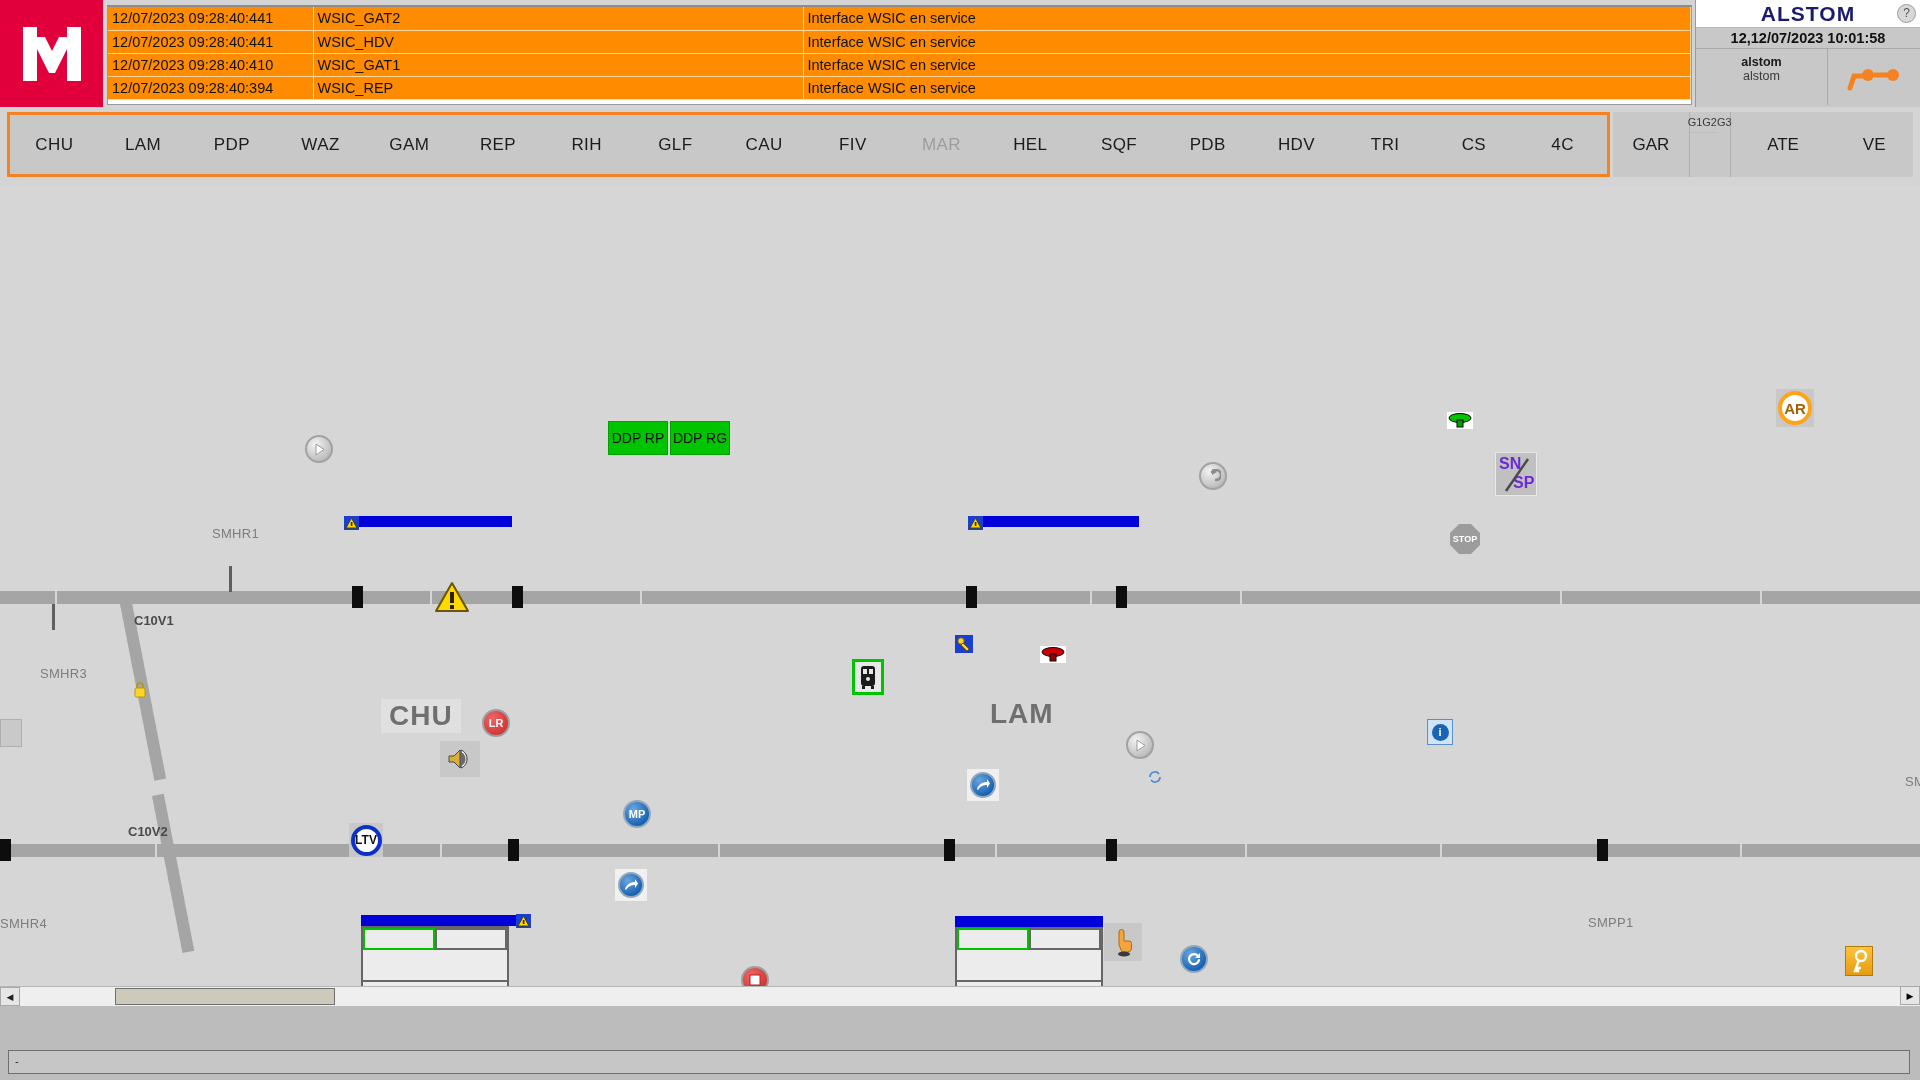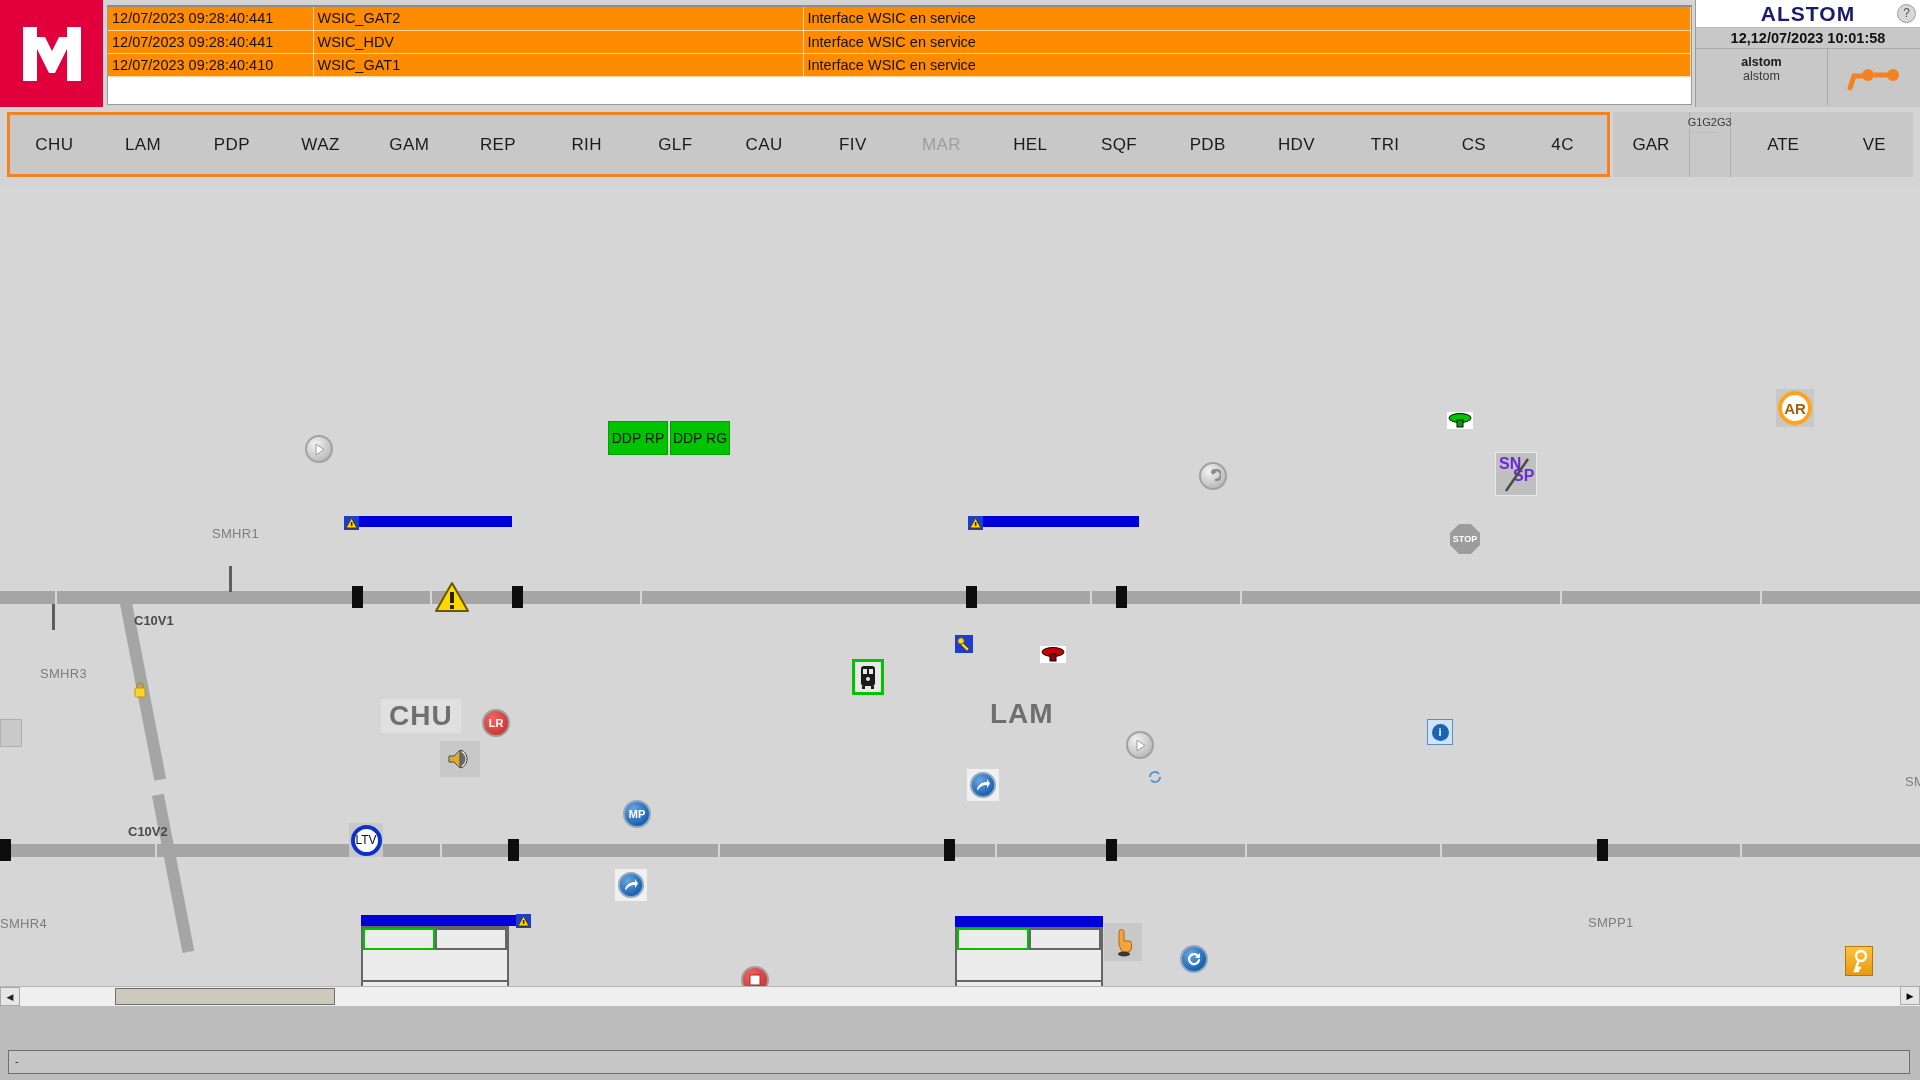--- a/index.html
+++ b/index.html
@@ -235,20 +235,25 @@
             <td class="c-msg">Interface WSIC en service</td>
           </tr>
           <tr>
             <td class="c-time">12/07/2023 09:28:40:441</td>
             <td class="c-src">WSIC_HDV</td>
             <td class="c-msg">Interface WSIC en service</td>
           </tr>
           <tr>
             <td class="c-time">12/07/2023 09:28:40:410</td>
             <td class="c-src">WSIC_GAT1</td>
+            <td class="c-msg">Interface WSIC en service</td>
+          </tr>
+          <tr>
+            <td class="c-time">12/07/2023 09:28:40:394</td>
+            <td class="c-src">WSIC_REP</td>
             <td class="c-msg">Interface WSIC en service</td>
           </tr>
         </tbody>
     </table>
   </div>
 
   <div id="alstom-panel">
     <div id="alstom-logo-row">
       <span id="alstom-word">
         <span>ALSTOM</span>
@@ -441,31 +446,31 @@
         <path d="M3 1 L11 6.5 L3 12 Z" fill="#fff" stroke="#9a9a9a"></path>
       </svg>
   </div>
 
   <div class="rbtn red" style="left:482px; top:523px; width:28px; height:28px;">LR</div>
 
   <div class="rbtn blue" style="left:623px; top:614px; width:28px; height:28px;">MP</div>
 
   <div class="iconbox" style="left:349px; top:637px; width:34px; height:34px;">
     <div style="width:31px;height:31px;border-radius:50%;border:4px solid #0b31c8;background:#fff;display:flex;align-items:center;justify-content:center;">
-      <span style="font-size:12px;font-weight:normal;color:#111;">LTV</span>
+      <span style="font-size:12px;font-weight:bold;color:#111;">LTV</span>
     </div>
   </div>
 
   <div class="iconbox" style="left:1776px; top:203px; width:38px; height:38px;">
     <div class="rbtn orangering" style="position:relative;left:0;top:0;width:34px;height:34px;">AR</div>
   </div>
 
   <div class="snsp" style="left:1495px; top:266px;">
     <span style="left:3px; top:2px;">SN</span>
-    <span style="left:17px; top:14px;">SP</span>
+    <span style="left:17px; top:21px;">SP</span>
     <svg width="42" height="44" viewBox="0 0 42 44" style="position:absolute;left:0;top:0;">
       <line x1="32" y1="6" x2="10" y2="38" stroke="#4a4a4a" stroke-width="2.5"></line>
     </svg>
   </div>
 
   <div class="stopoct" style="left:1450px; top:338px;">STOP</div>
 
   <div class="mushroom" style="left:1447px; top:226px;">
     <svg width="26" height="17" viewBox="0 0 26 17">
         <ellipse cx="13" cy="6" rx="11" ry="4.5" fill="#00c400" stroke="#0a0a0a"></ellipse>

